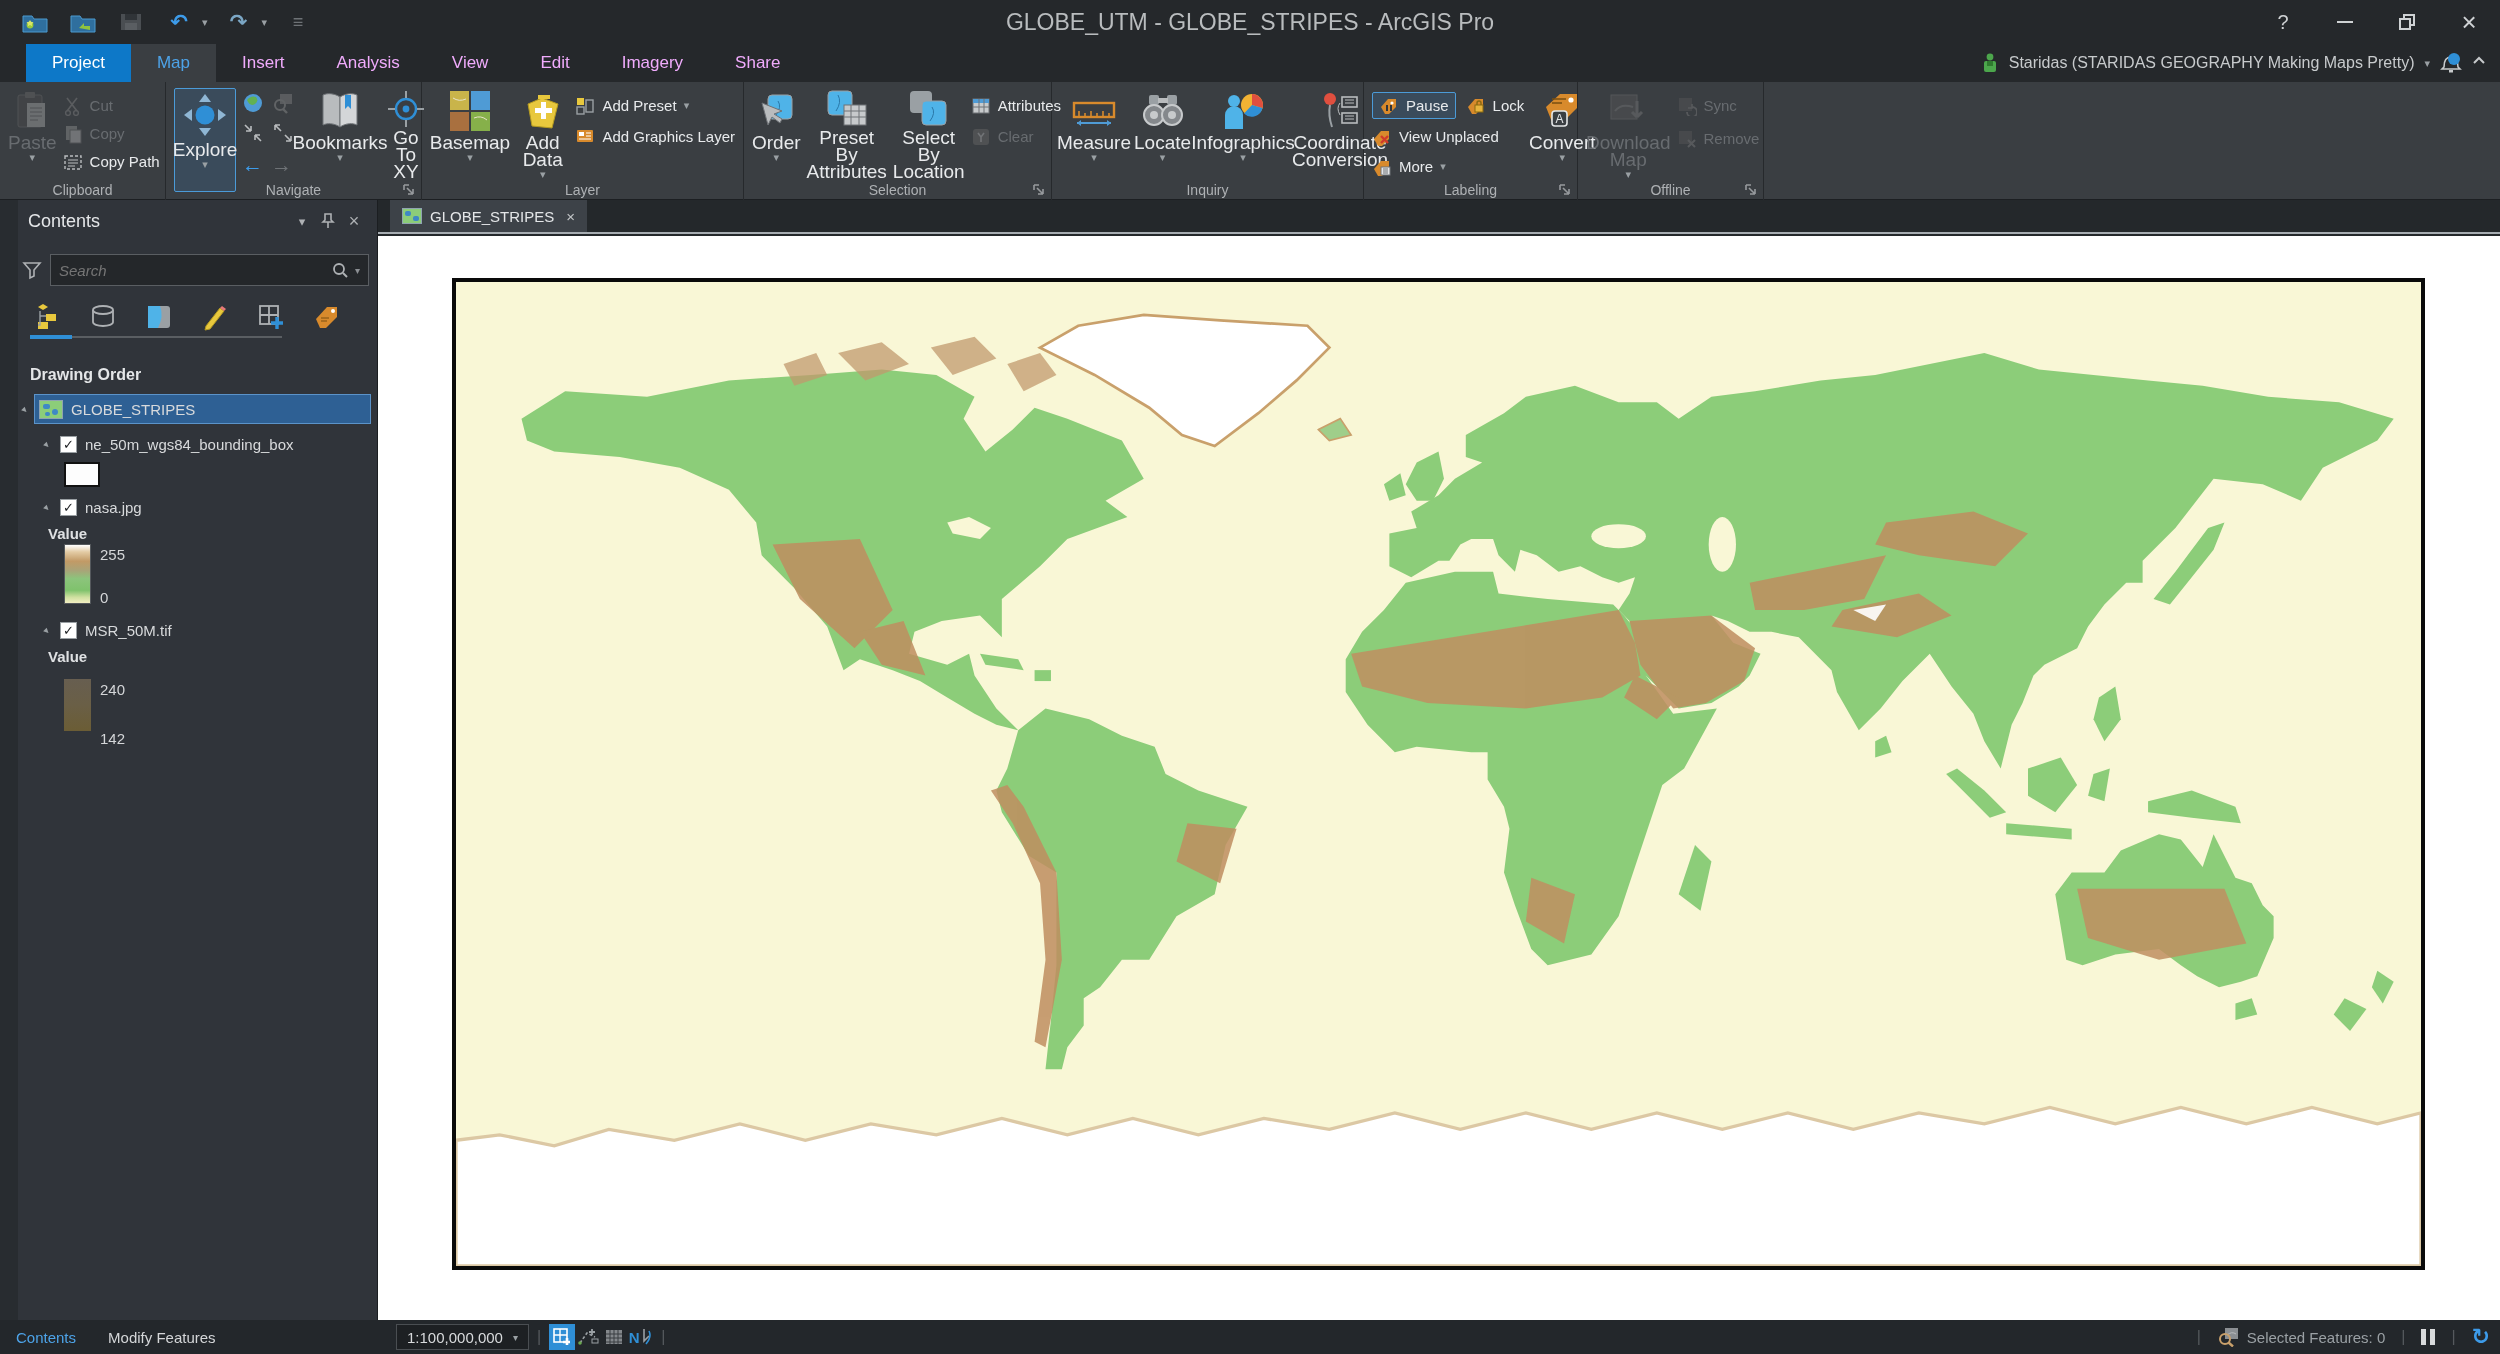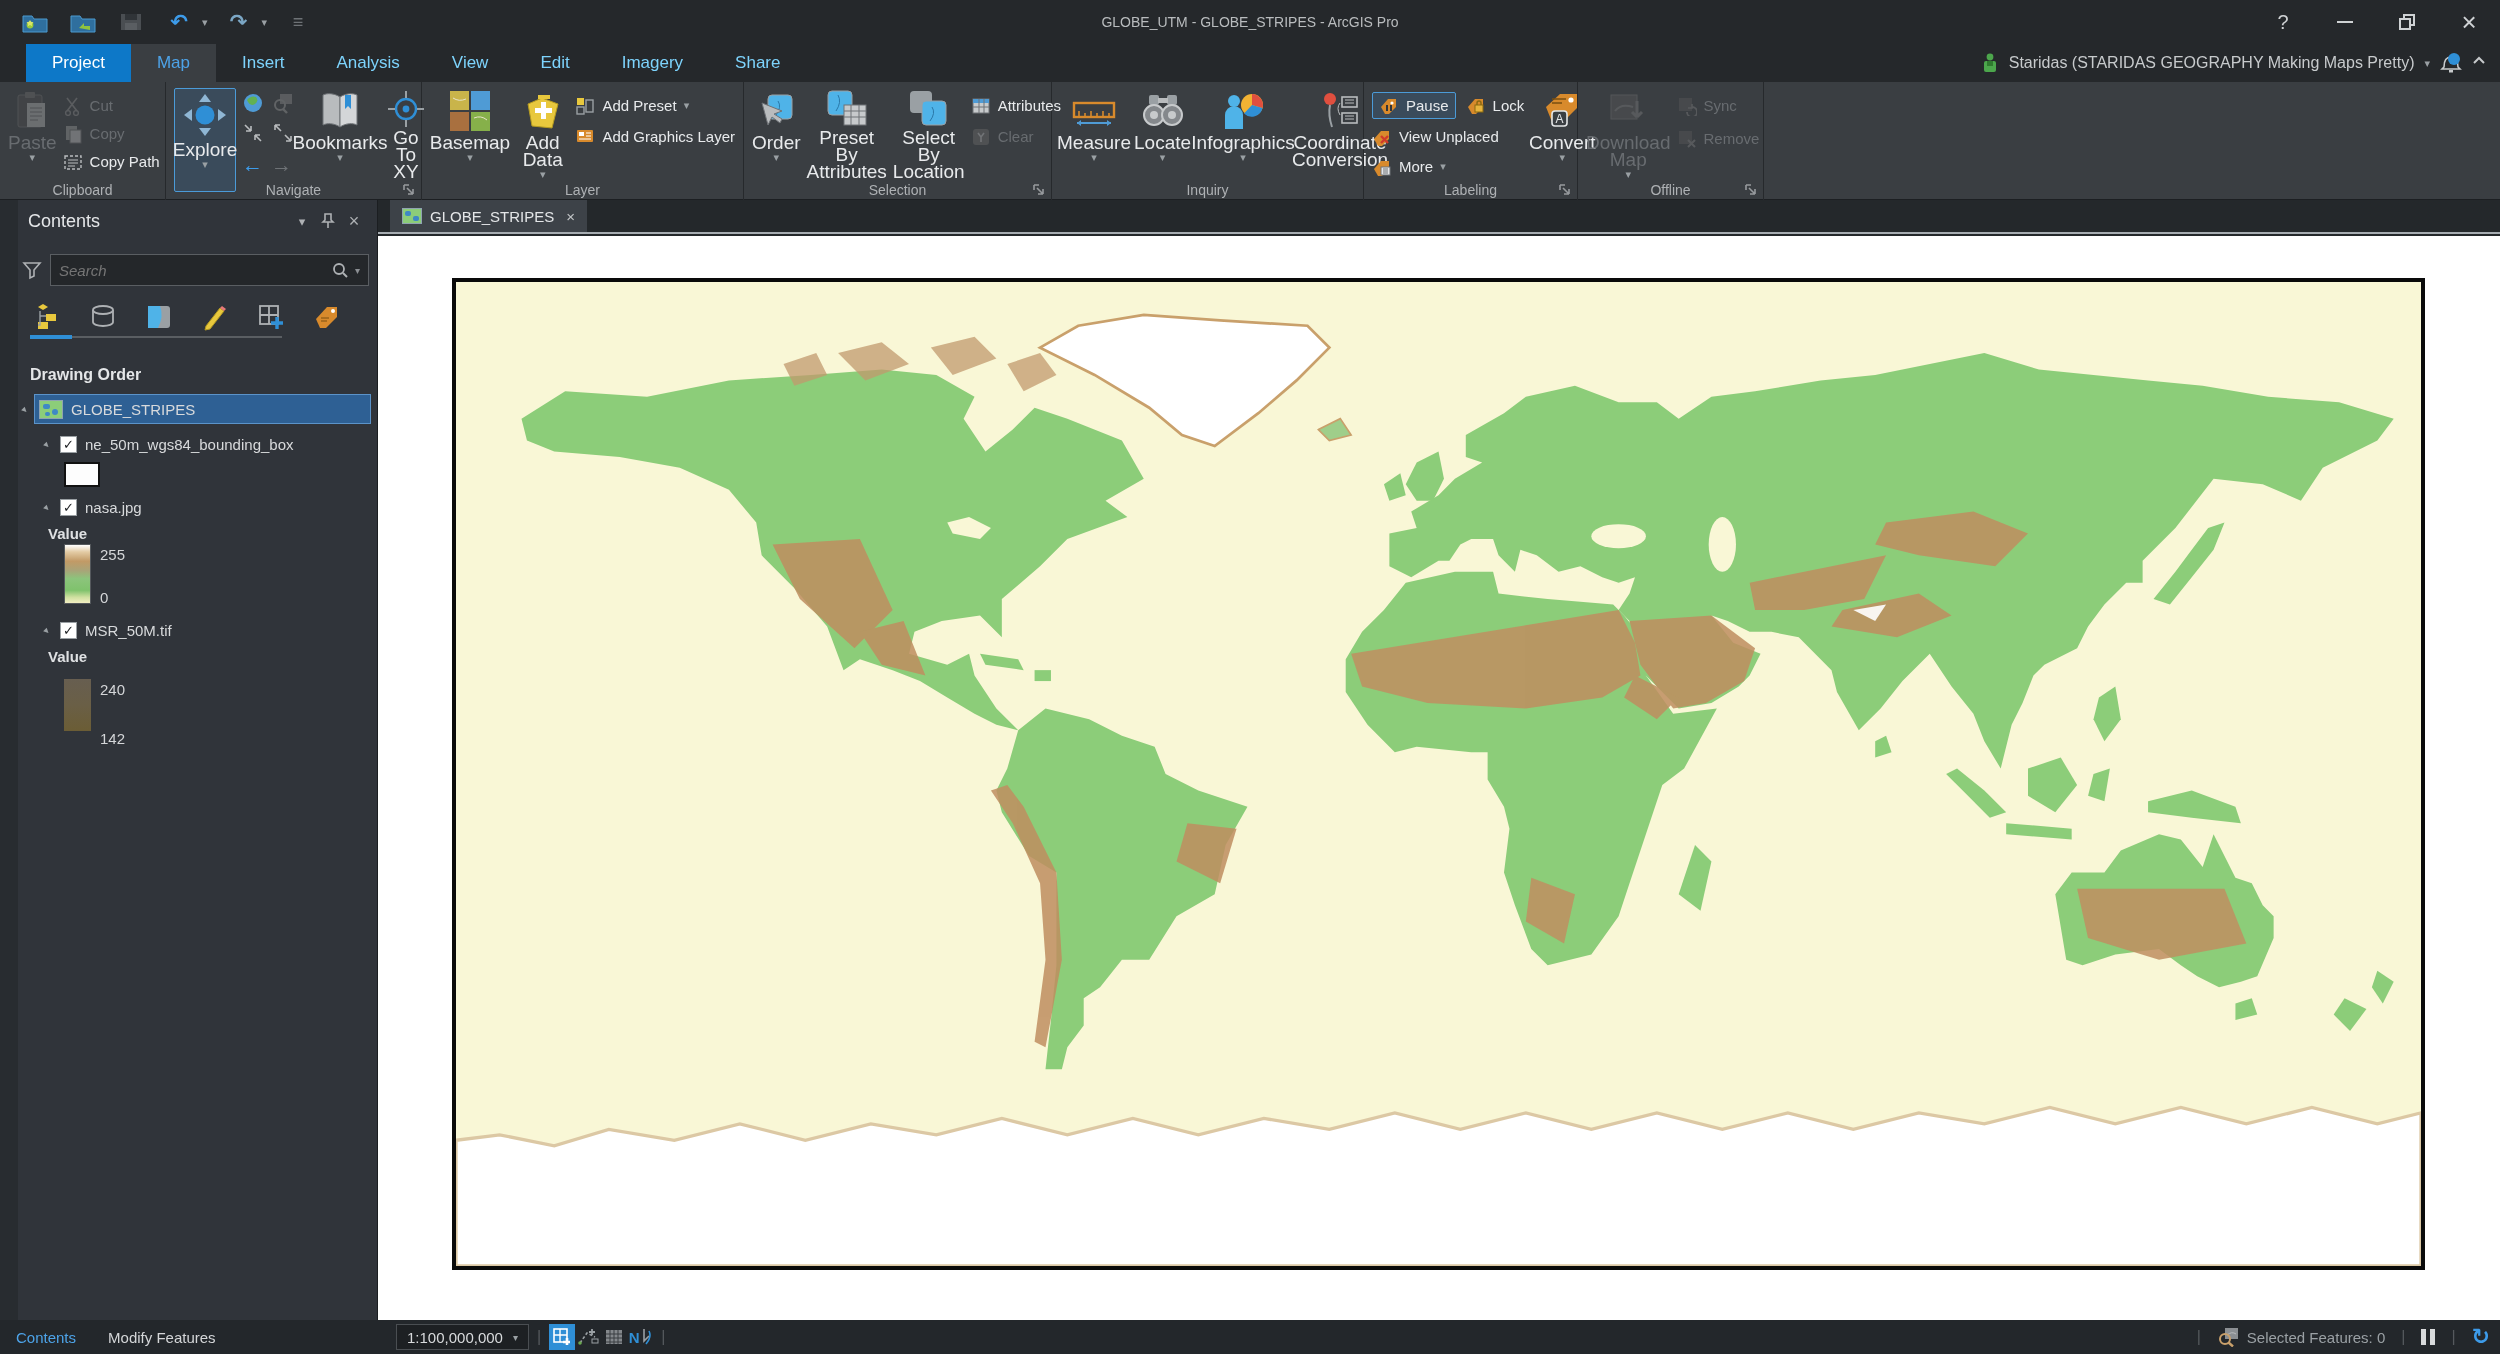--- a/index.html
+++ b/index.html
@@ -6,32 +6,32 @@
   html,body{background:#16181a;}
   body{font-family:"Liberation Sans","DejaVu Sans",sans-serif;color:#d8dadc;}
   #app{position:relative;width:2500px;height:1354px;background:#25282b;overflow:hidden;}
 
   
   .titlebar{position:absolute;left:0;top:0;width:2500px;height:44px;background:#25282b;display:flex;align-items:center;}
   .qat{display:flex;align-items:center;gap:14px;padding-left:18px;}
   .qat .qbtn{width:34px;height:30px;display:flex;align-items:center;justify-content:center;font-size:22px;color:#3d9be9;cursor:default;}
   .qat .qbtn.gray{color:#6e7276;}
   .qat .caret{font-size:11px;color:#9aa0a4;margin-left:-8px;}
-  .win-title{position:absolute;left:0;right:0;text-align:center;font-size:14px;color:#b9bcbe;pointer-events:none;}
+  .win-title{position:absolute;left:0;right:0;text-align:center;font-size:23px;color:#b9bcbe;pointer-events:none;}
   .win-ctrls{position:absolute;right:0;top:0;height:44px;display:flex;align-items:center;}
   .win-ctrls .wbtn{width:62px;height:44px;display:flex;align-items:center;justify-content:center;color:#cfd2d4;font-size:20px;}
   .restore-ic{position:relative;width:16px;height:16px;}
   .restore-ic i{position:absolute;border:2px solid #cfd2d4;width:12px;height:12px;display:block;}
   .restore-ic i.b{left:0;bottom:0;background:#25282b;}
   .restore-ic i.t{right:0;top:0;}
   .minbar{width:16px;height:2px;background:#cfd2d4;}
 
   
   .tabrow{position:absolute;left:12px;top:44px;width:2500px;height:38px;background:#25282b;display:flex;align-items:stretch;}
-  .rtab{padding:0 26px;display:flex;align-items:center;font-size:17px;color:#7dd3fc;}
+  .rtab{padding:0 26px;display:flex;align-items:center;font-size:17px;color:#f0abfc;}
   .rtab.project{background:#0d78c8;color:#fff;margin-left:14px;}
   .rtab.active{background:#3a3e42;color:#4da3e8;}
   .account{position:absolute;right:14px;top:44px;height:38px;display:flex;align-items:center;gap:10px;font-size:16px;color:#c7cacc;}
   .account .caret{font-size:11px;color:#9aa0a4;}
   .bell{position:relative;width:22px;height:24px;}
   .chev-up{width:14px;height:14px;}
 
   
   .ribbon{position:absolute;left:0;top:82px;width:2500px;height:118px;background:#3a3e42;display:flex;border-bottom:1px solid #1c1f22;}
   .rgroup{position:relative;height:118px;border-right:1px solid #26292c;padding:6px 8px 20px 8px;display:flex;align-items:flex-start;gap:6px;}

